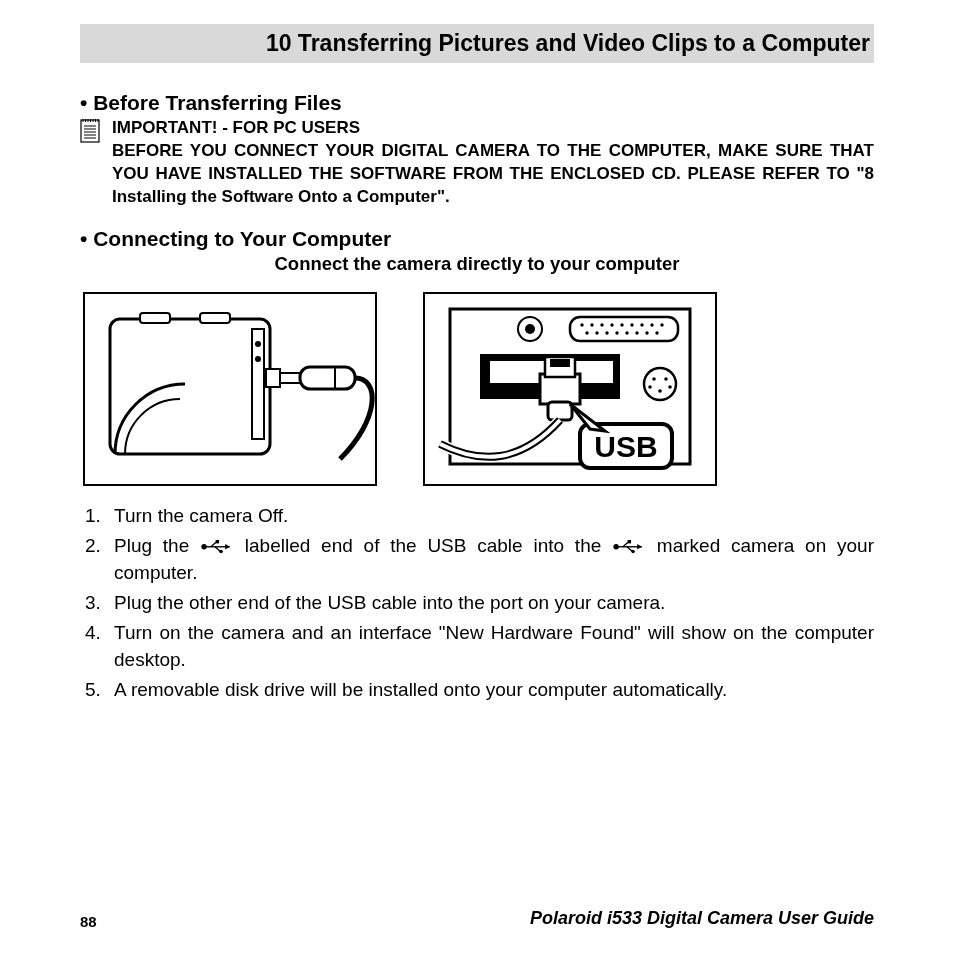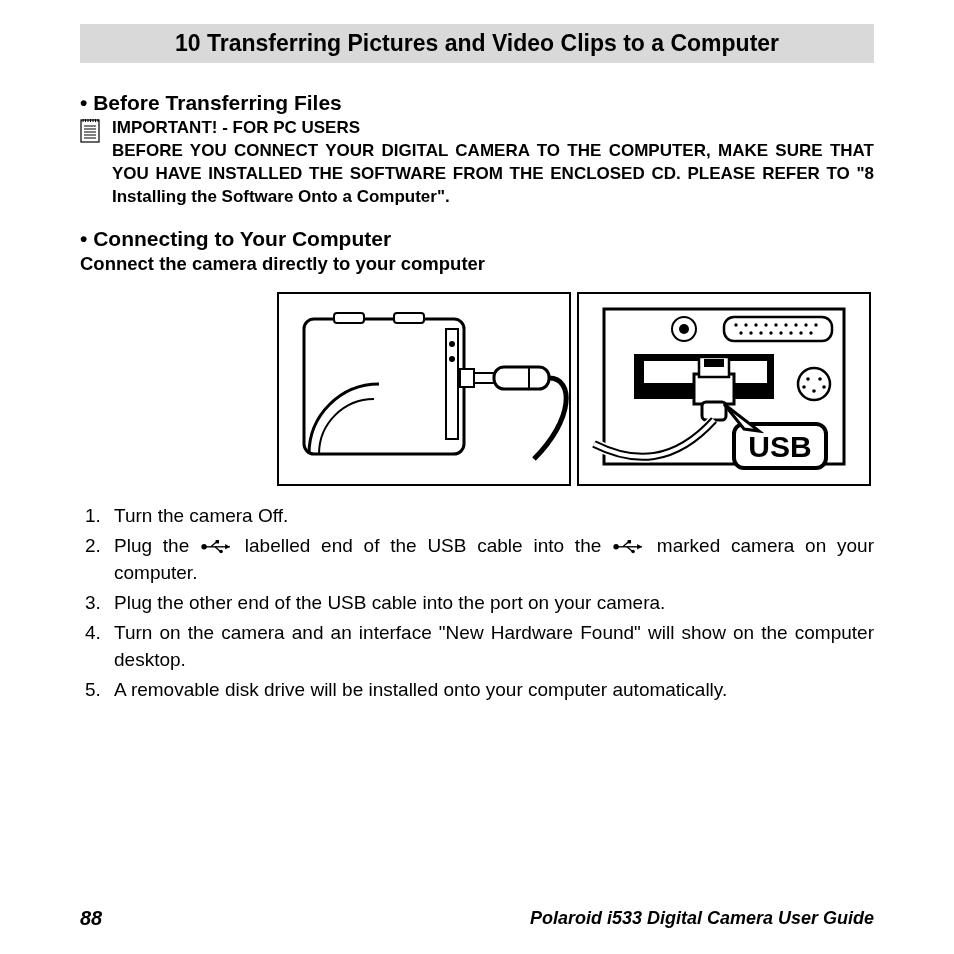--- a/index.html
+++ b/index.html
@@ -14,21 +14,21 @@
     box-sizing: border-box;
   }
   .page {
     padding: 24px 80px 0 80px;
     box-sizing: border-box;
   }
   .chapter-title {
     background: #d9d9d9;
     font-size: 23px;
     font-weight: bold;
-    text-align: center;
+    text-align: right;
     padding: 6px 4px;
     margin-bottom: 28px;
   }
   .sect-h {
     font-size: 21px;
     font-weight: bold;
     margin: 4px 0 2px 0;
   }
   .important-block {
     display: flex;
@@ -45,24 +45,26 @@
   .important-text {
     font-size: 17px;
     font-weight: bold;
     text-align: justify;
     line-height: 1.35;
   }
   .connect-sub {
     font-size: 18.5px;
     font-weight: bold;
     margin: 2px 0 14px 0;
+    text-align: center;
   }
   .figs {
     display: flex;
-    justify-content: flex-end;
+    justify-content: flex-start;
+    gap: 40px;
     margin-bottom: 14px;
   }
   .figs svg {
     display: block;
   }
   ol.steps {
     margin: 6px 0 0 0;
     padding-left: 26px;
     font-size: 19px;
     line-height: 1.42;
@@ -79,23 +81,22 @@
   }
   .footer {
     position: absolute;
     bottom: 24px;
     left: 80px;
     right: 80px;
     display: flex;
     align-items: flex-end;
   }
   .page-num {
-    font-style: italic;
-    font-weight: bold;
-    font-size: 20px;
+    font-weight: bold;
+    font-size: 15px;
   }
   .footer-right {
     margin-left: auto;
     text-align: center;
     font-style: italic;
     font-weight: bold;
     font-size: 18px;
     line-height: 1.3;
   }
 </style>

